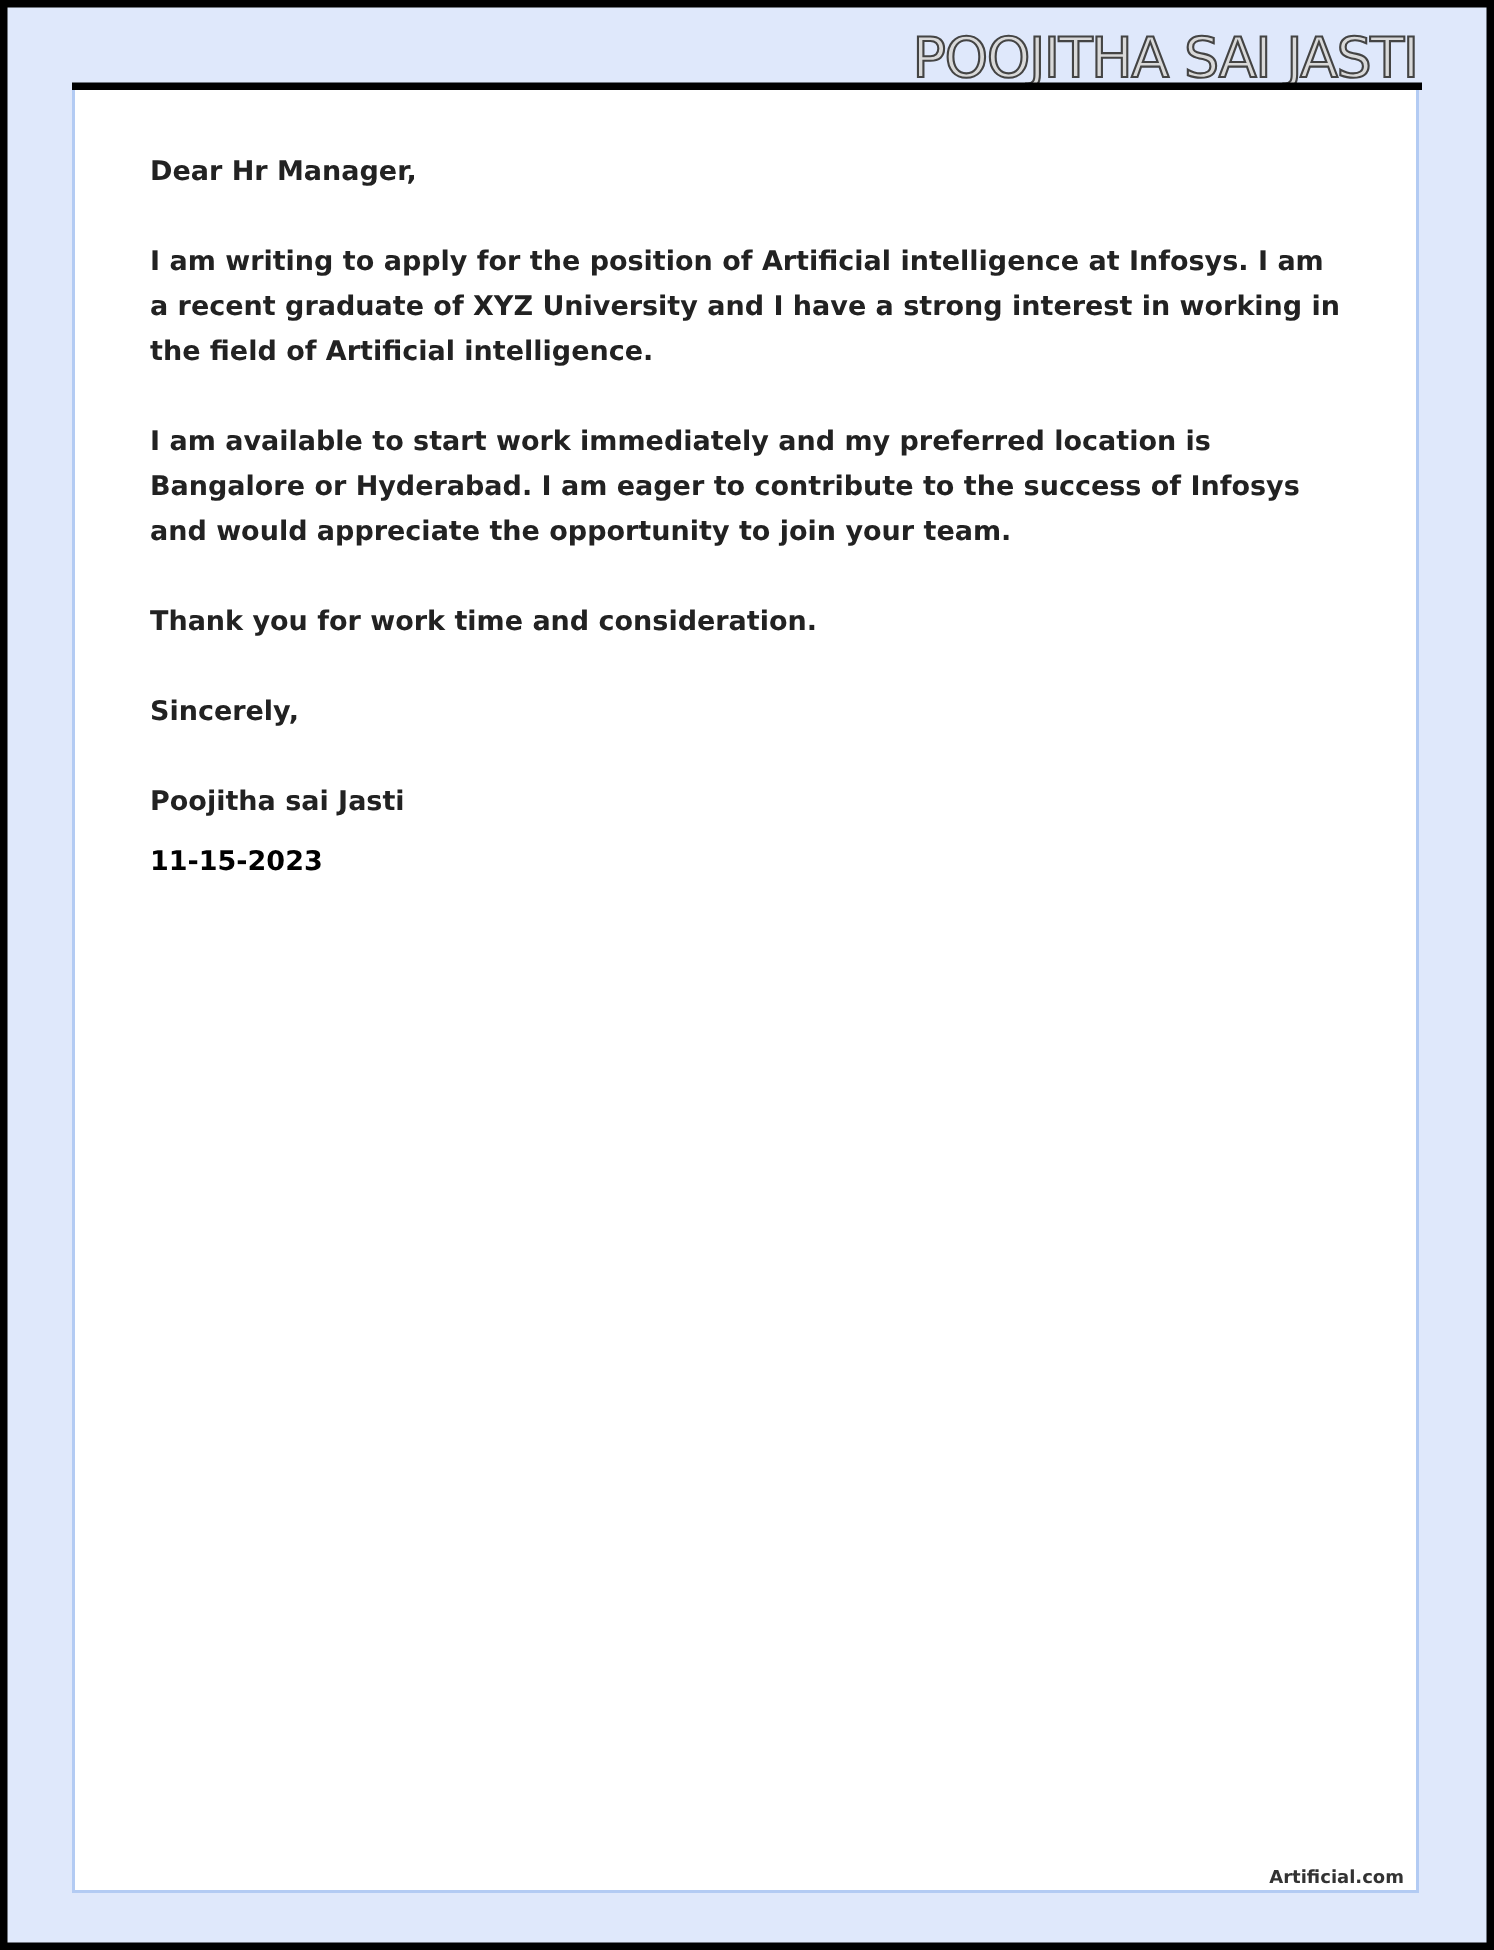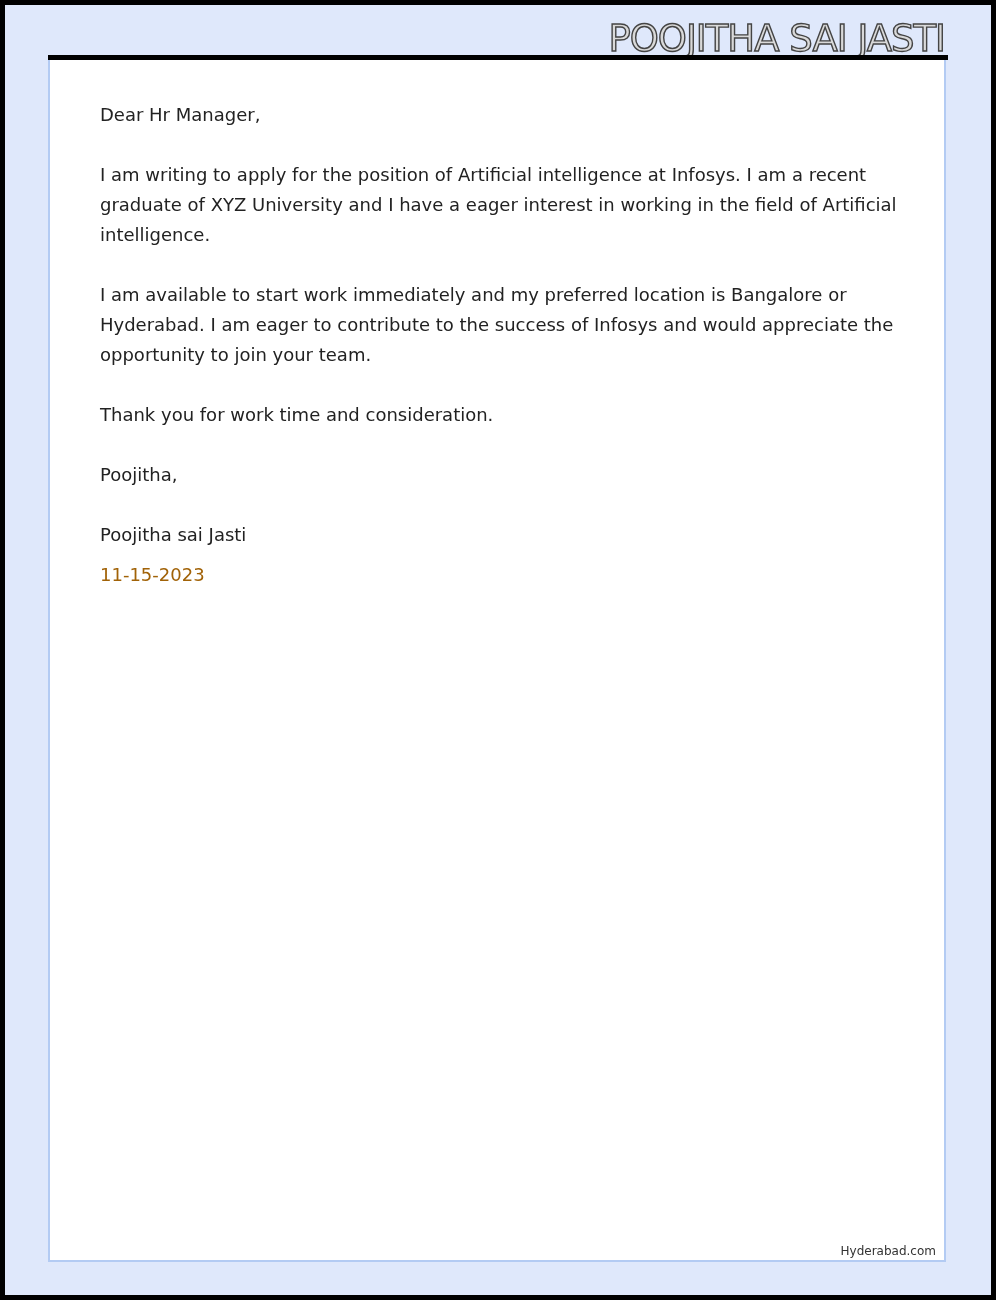--- a/index.html
+++ b/index.html
@@ -1,15 +1,15 @@
 <!DOCTYPE html>
 <html><head>
   <meta charset="utf-8">
   <style>
-    * { box-sizing: border-box; margin: 0; padding: 0; }
+    * { box-sizing: border-box; margin: 0; padding: 0; font-weight: bold; }
     html, body { width: 996px; height: 1300px; overflow: hidden; }
     body {
       background: #dfe8fb;
       border: 5px solid #000;
       position: relative;
       font-family: "DejaVu Sans", sans-serif;
     }
     .header-name {
       position: absolute;
       right: 46px;
@@ -45,42 +45,42 @@
       left: 50px;
       top: 40px;
       width: 800px;
       color: #222;
       font-size: 18px;
       line-height: 30px;
     }
     .letter p { margin-bottom: 30px; }
     .letter p.sig { margin-bottom: 10px; }
     .date {
-      color: #a16207;
+      color: #000000;
       font-size: 18px;
       line-height: 30px;
     }
     .footer-brand {
       position: absolute;
       right: 8px;
       bottom: 2px;
       font-size: 12px;
       color: #333;
     }
   </style>
 </head>
 <body>
 
 <div class="header-name">POOJITHA SAI JASTI</div>
 <div class="top-rule"></div>
 
 <div class="card">
   <div class="letter">
     <p>Dear Hr Manager,</p>
-    <p>I am writing to apply for the position of Artificial intelligence at Infosys. I am a recent graduate of XYZ University and I have a eager interest in working in the field of Artificial intelligence.</p>
+    <p>I am writing to apply for the position of Artificial intelligence at Infosys. I am a recent graduate of XYZ University and I have a strong interest in working in the field of Artificial intelligence.</p>
     <p>I am available to start work immediately and my preferred location is Bangalore or Hyderabad. I am eager to contribute to the success of Infosys and would appreciate the opportunity to join your team.</p>
     <p>Thank you for work time and consideration.</p>
-    <p>Poojitha,</p>
+    <p>Sincerely,</p>
     <p class="sig">Poojitha sai Jasti</p>
     <div class="date">11-15-2023</div>
   </div>
-  <div class="footer-brand">Hyderabad.com</div>
+  <div class="footer-brand">Artificial.com</div>
 </div>
 
 </body></html>

